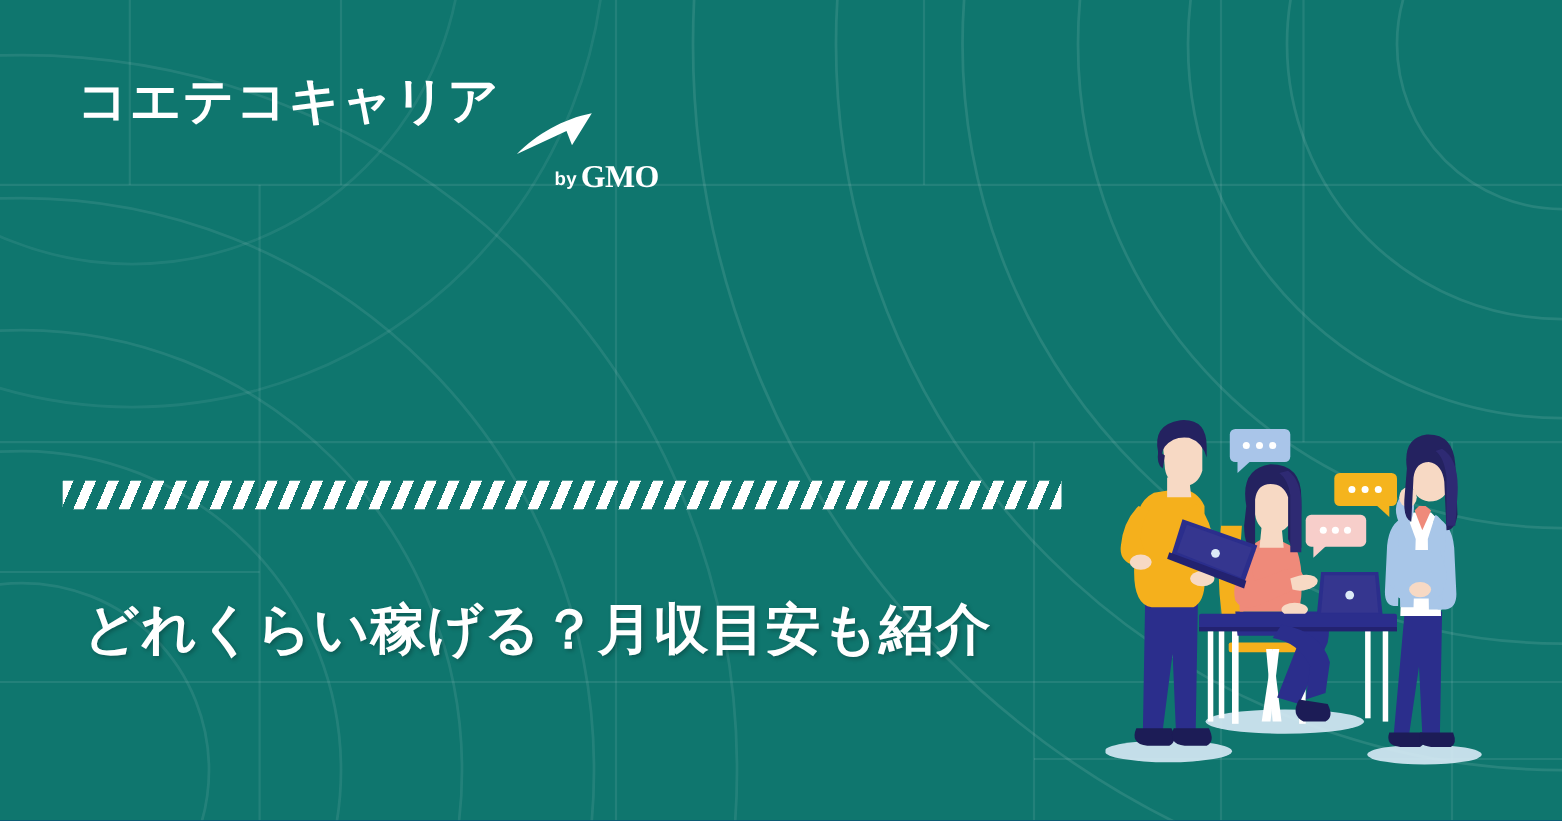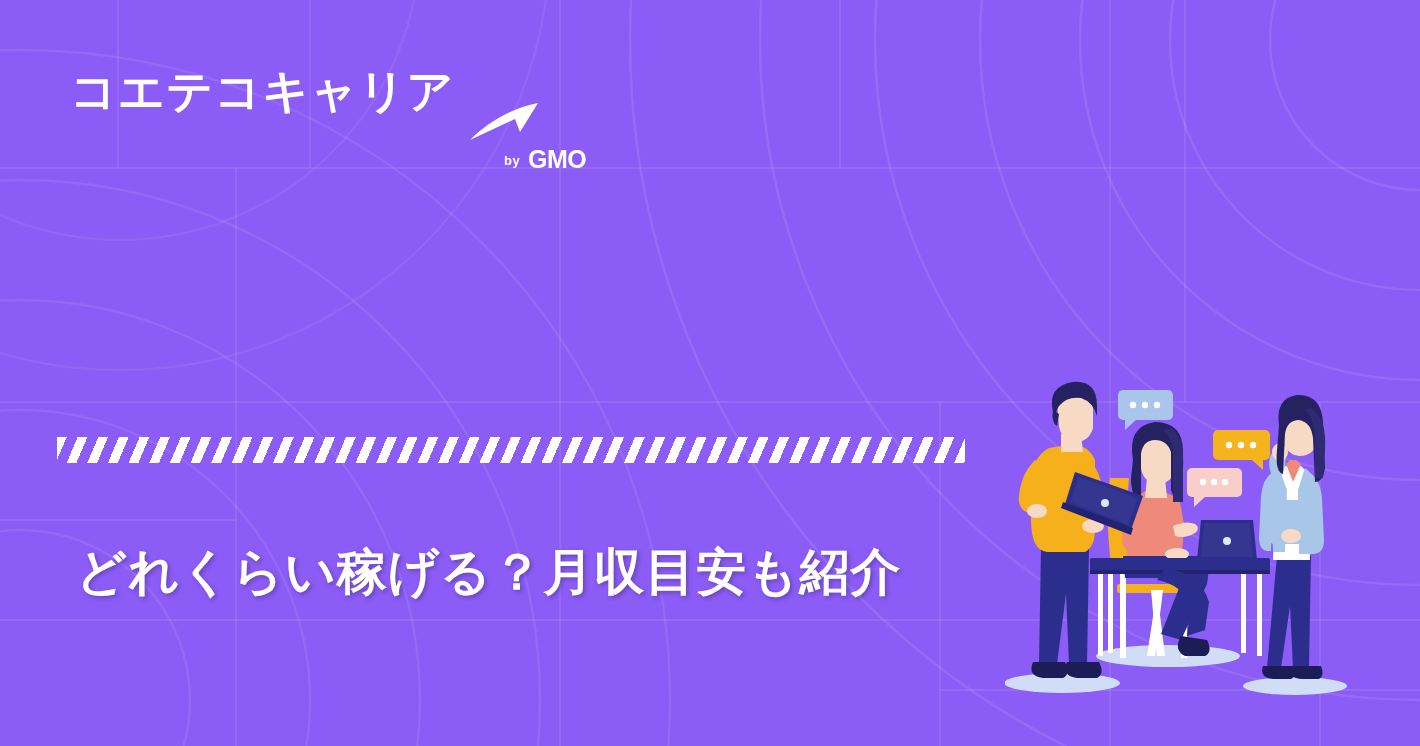--- a/index.html
+++ b/index.html
@@ -5,21 +5,21 @@
   html, body {
     margin: 0;
     padding: 0;
     background: #0d4f7a;
   }
   #banner {
     position: relative;
     width: 1420px;
     height: 746px;
     overflow: hidden;
-    background: #8b5cf6;
+    background: #0f766e;
     font-family: "Liberation Sans", "DejaVu Sans", sans-serif;
     user-select: none;
   }
 
   
   .bg-layer { position: absolute; inset: 0; pointer-events: none; }
 
   .bg-grid {
     opacity: 1;
   }
@@ -49,34 +49,34 @@
     position: absolute;
     left: 398px;
     top: 45px;
     width: 72px;
     height: 40px;
   }
   #logo-by {
     position: absolute;
     left: 434px;
     top: 96px;
-    font-size: 13px;
+    font-size: 17px;
     font-weight: 700;
     color: #ffffff;
     letter-spacing: 0.5px;
   }
   #logo-gmo {
     position: absolute;
     left: 458px;
     top: 88px;
-    font-size: 25px;
+    font-size: 29px;
     font-weight: 800;
     color: #ffffff;
     letter-spacing: -0.5px;
-    font-family: Liberation Sans, sans-serif;
+    font-family: Liberation Serif, serif;
   }
 
   
   #headline {
     position: absolute;
     left: 72px;
     top: 190px;
     width: 1180px;
   }
   .headline-line {

